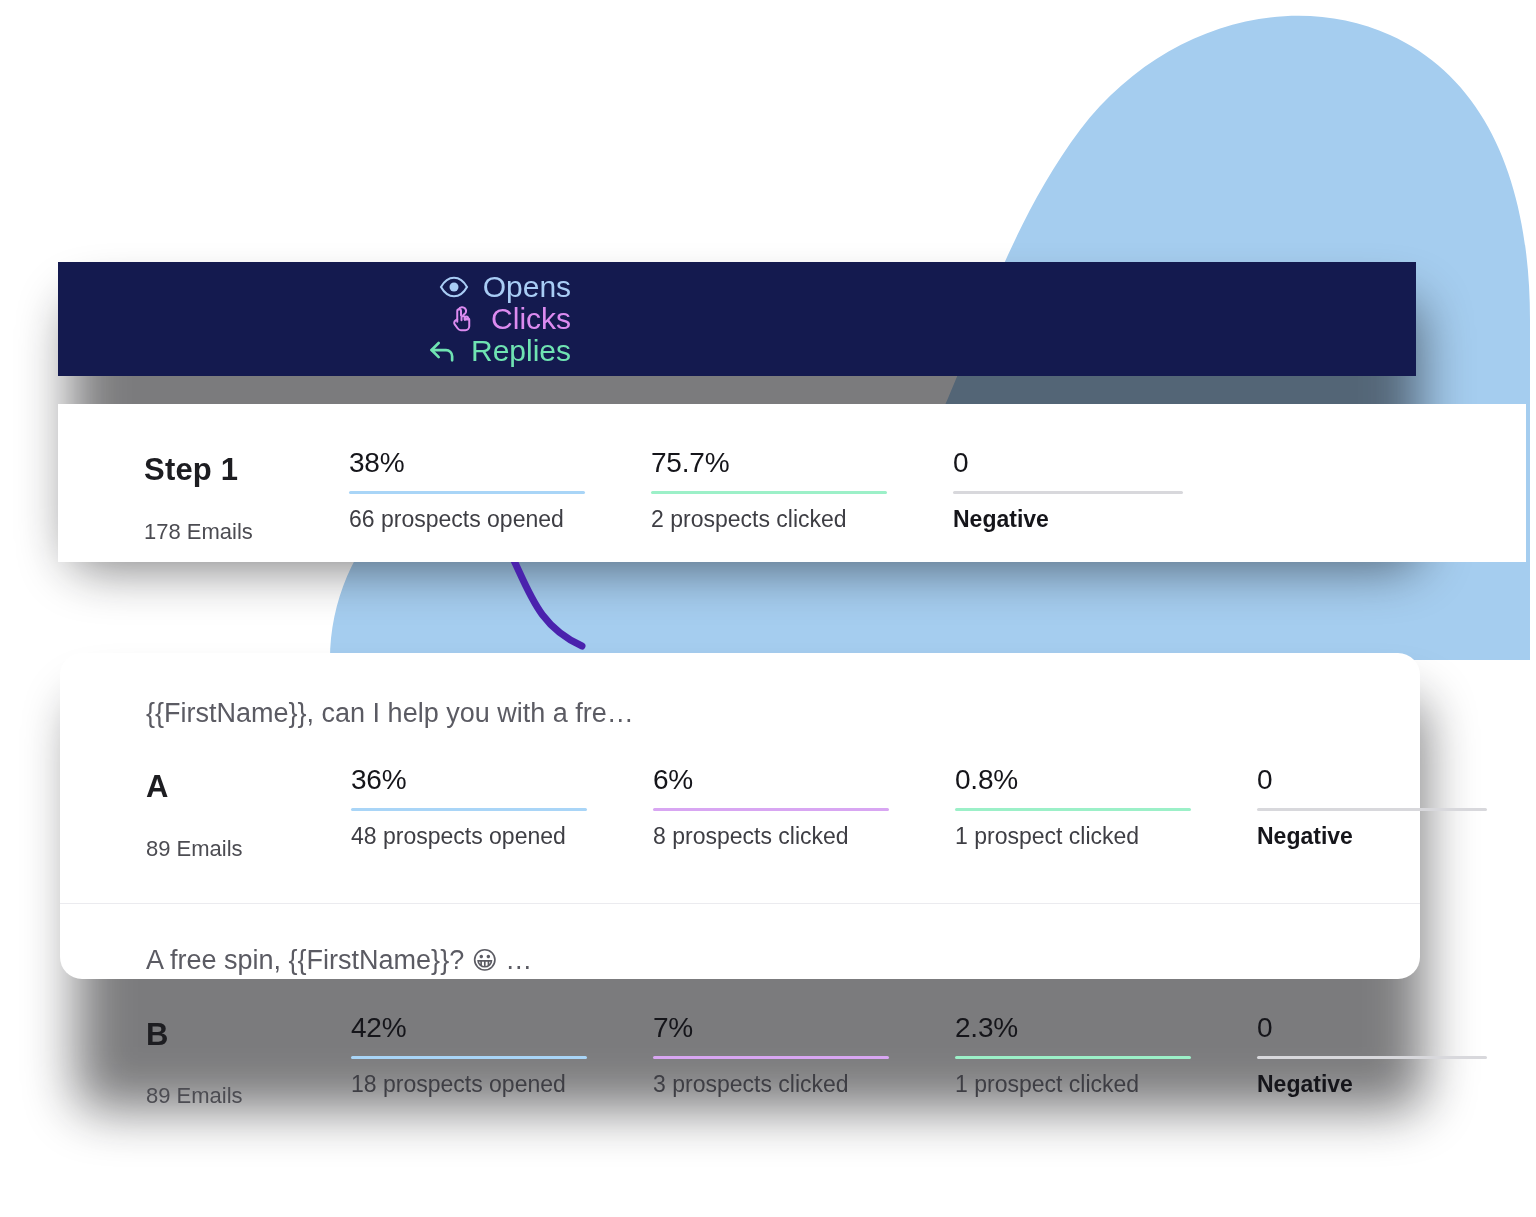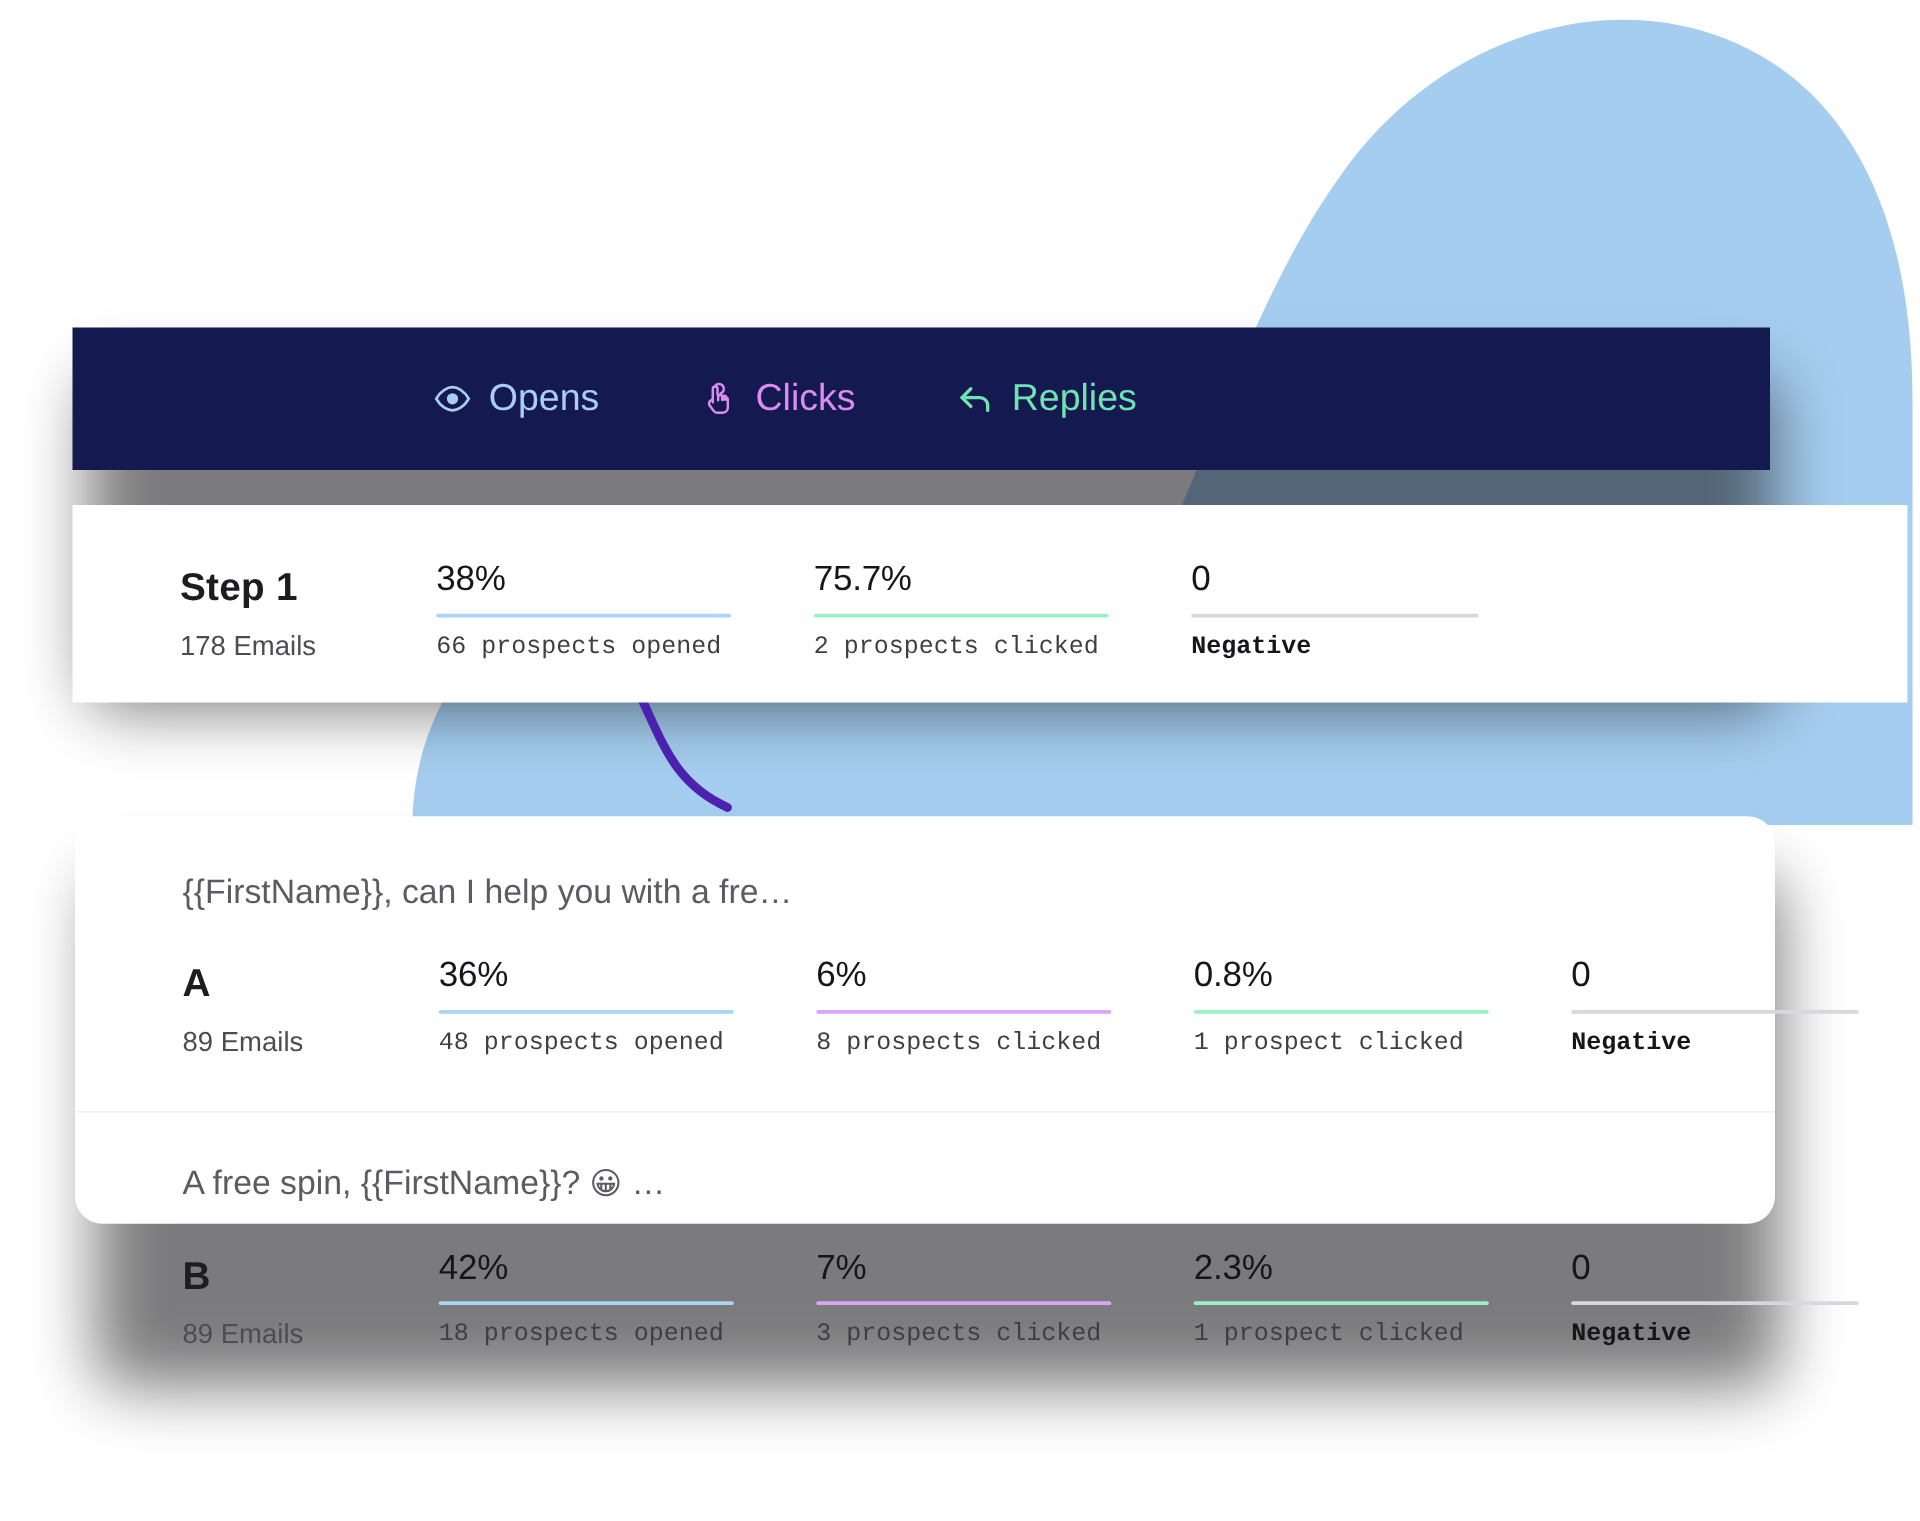--- a/index.html
+++ b/index.html
@@ -62,20 +62,21 @@
     background: #141a4f;
     z-index: 4;
     display: flex;
     align-items: center;
   }
   .legend {
     display: flex;
     align-items: flex-end;
     gap: 0;
     margin-left: 288px;
+    flex-direction: column;
   }
   .legend-item {
     display: flex;
     align-items: center;
     gap: 13px;
     font-size: 30px;
     line-height: 1;
     white-space: nowrap;
   }
   .legend-item + .legend-item { margin-left: 80px; }
@@ -127,21 +128,21 @@
     padding-top: 4px;
   }
   .col-label .label-main {
     font-size: 31px;
     font-weight: bold;
     color: #1d1d21;
     letter-spacing: .2px;
     line-height: 1.15;
   }
   .col-label .label-sub {
-    margin-top: 16px;
+    margin-top: 31px;
     font-size: 22px;
     color: #4c4c52;
     line-height: 1.15;
   }
 
   .col-metric {
     width: 302px;
     flex: 0 0 302px;
     box-sizing: border-box;
     padding-right: 66px;
@@ -163,25 +164,24 @@
     width: 100%;
     margin-top: 12px;
     border-radius: 2px;
   }
   .bar-opens   { background: #a9d5f7; }
   .bar-clicks  { background: #d8a6f2; }
   .bar-replies { background: #9cf0c8; }
   .bar-negative{ background: #d8d8dc; }
   .metric-sub {
     margin-top: 12px;
-    font-size: 20px;
+    font-size: 23px;
     color: #3e3e44;
     line-height: 1.2;
     white-space: nowrap;
-    font-family: Liberation Mono, monospace;
   }
   .metric-sub.strong {
     font-weight: bold;
     color: #15151a;
   }
 
   
   .variant-block { padding-top: 0; }
   .subject-line {
     padding-left: 86px;

